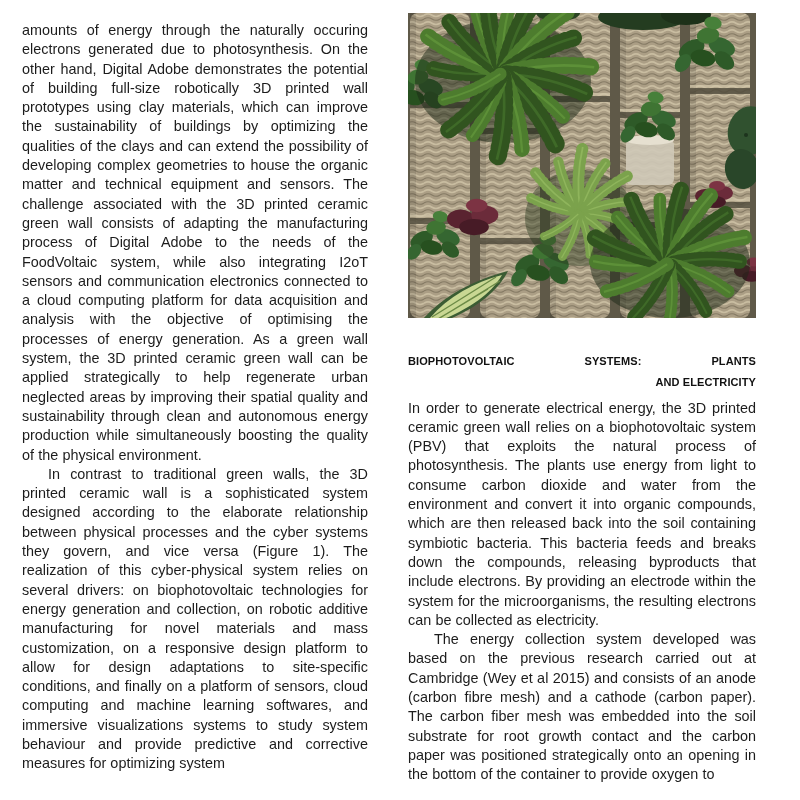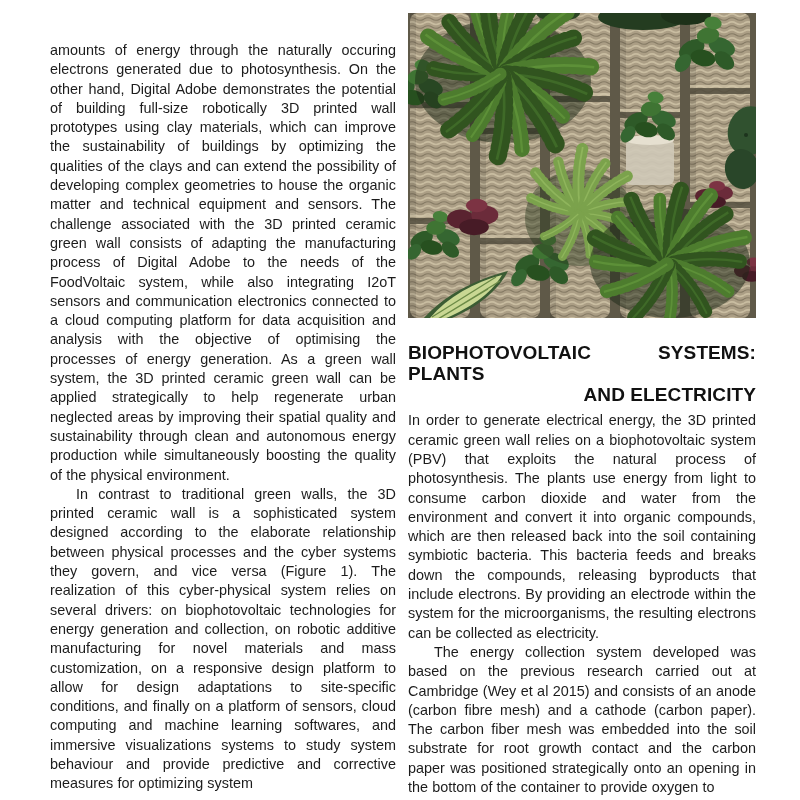--- a/index.html
+++ b/index.html
@@ -1,30 +1,30 @@
 <!DOCTYPE html>
 <html lang="en"><head>
 <meta charset="utf-8">
 <style>
   html,body{margin:0;padding:0;background:#ffffff;}
   .page{
     position:relative;width:800px;height:800px;background:#ffffff;overflow:hidden;
     font-family:"Liberation Sans",sans-serif;color:#1c1c1c;
   }
   .col{position:absolute;top:0;}
-  .col-left{left:50px;top:21px;width:346px;margin-top:20px;}
+  .col-left{left:22px;top:21px;width:346px;}
   .col-right{left:408px;top:13px;width:348px;}
   p.body{
     margin:0;font-size:14.4px;line-height:19.3px;text-align:justify;
     hyphens:auto;-webkit-hyphens:auto;word-spacing:0.2px;
   }
   p.body.indent{text-indent:26px;}
   figure.greenwall{margin:0;width:348px;height:305px;line-height:0;}
-  .section-heading{margin:25px 0 6px 0;font-weight:bold;color:#111;
-    font-size:19px;line-height:20.8px;letter-spacing:0.1px;}
+  .section-heading{margin:33px 0 6px 0;font-weight:bold;color:#111;
+    font-size:11px;line-height:20.8px;letter-spacing:0.1px;}
   .section-heading .hl1{text-align:justify;text-align-last:justify;}
   .section-heading .hl2{text-align:right;}
 </style>
 </head>
 <body>
 
 <div class="page">
 
   <div class="col col-left">
     <p class="body">amounts of energy through the naturally occuring electrons generated due to photosynthesis. On the other hand, Digital Adobe demonstrates the potential of building full-size robotically 3D printed wall prototypes using clay materials, which can improve the sustainability of buildings by optimizing the qualities of the clays and can extend the possibility of developing complex geometries to house the organic matter and technical equipment and sensors. The challenge associated with the 3D printed ceramic green wall consists of adapting the manufacturing process of Digital Adobe to the needs of the FoodVoltaic system, while also integrating I2oT sensors and communication electronics connected to a cloud computing platform for data acquisition and analysis with the objective of optimising the processes of energy generation. As a green wall system, the 3D printed ceramic green wall can be applied strategically to help regenerate urban neglected areas by improving their spatial quality and sustainability through clean and autonomous energy production while simultaneously boosting the quality of the physical environment.</p>

